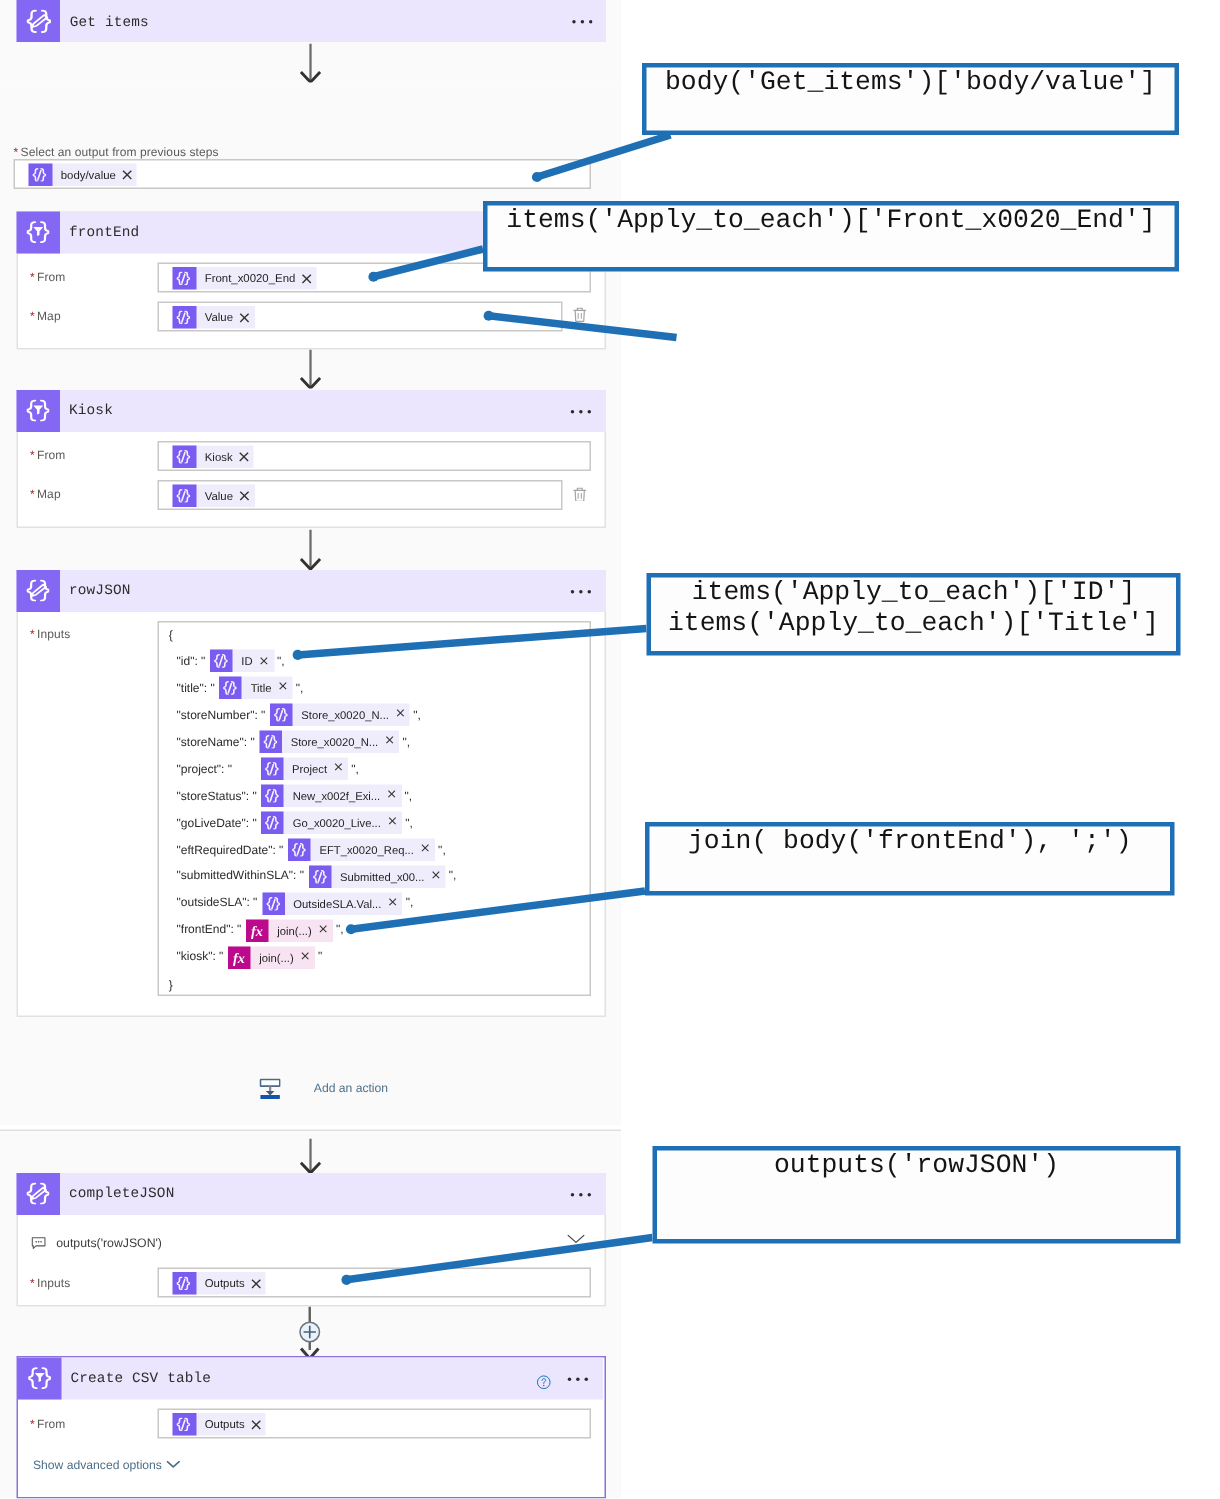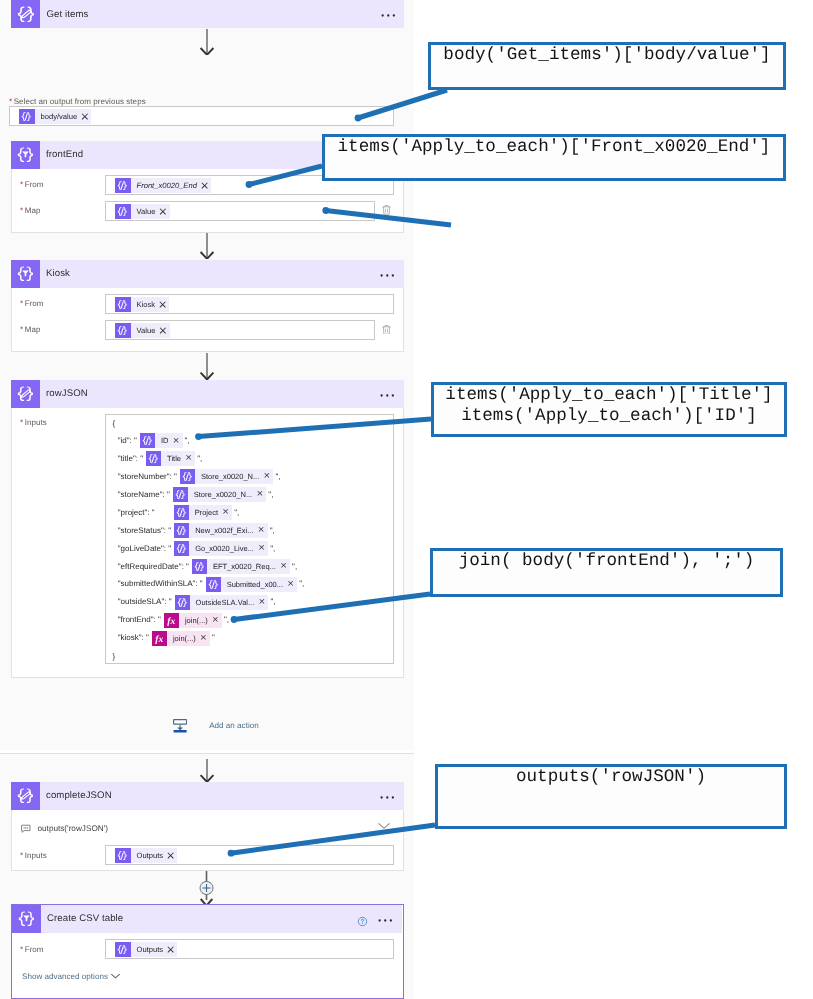--- a/index.html
+++ b/index.html
@@ -1,20 +1,20 @@
 <!DOCTYPE html>
 <html><head>
 <meta charset="utf-8">
 <style>
 html,body{margin:0;padding:0;background:#fff;}
 body{width:813px;height:999px;font-family:"Liberation Sans",sans-serif;position:relative;overflow:hidden;-webkit-font-smoothing:antialiased;text-rendering:geometricPrecision;}
 #stage{position:absolute;left:0;top:0;width:813px;height:999px;background:#ffffff;}
 .pnl{position:absolute;background:#fafafa;}
 .card{position:absolute;background:#ffffff;box-sizing:border-box;border:1px solid #e3e1df;}
-.hdr{position:absolute;box-sizing:border-box;display:flex;align-items:center;}
+.hdr{position:absolute;box-sizing:border-box;display:flex;align-items:center;font-family:Liberation Mono, monospace;}
 .ibox{width:29px;height:28px;display:flex;align-items:center;justify-content:center;flex:0 0 29px;}
 .htitle{font-size:9.6px;color:#2e2d2c;margin-left:6.5px;letter-spacing:0.1px;}
 .dots{position:absolute;top:50%;transform:translateY(-50%);color:#3b3a39;font-size:13px;line-height:1;letter-spacing:2.2px;}
 .flabel{position:absolute;font-size:8.0px;color:#5c5a58;white-space:nowrap;letter-spacing:0.06px;}
 .star{color:#a4262c;padding-right:1.5px;}
 .ibx{position:absolute;border:1px solid #cac8c6;background:#fff;box-sizing:border-box;}
 .tok{position:absolute;display:flex;align-items:center;height:15px;background:#efecfc;}
 .tki{width:16px;height:15px;flex:0 0 16px;display:flex;align-items:center;justify-content:center;background:#7a5cf1;}
 .tkt{font-size:7.6px;color:#201f1e;padding:0 2px 0 6px;white-space:nowrap;line-height:1;}
 .tkx{font-size:11px;color:#35332f;padding:0 2px 0 1px;line-height:1;font-family:"DejaVu Sans",sans-serif;}
@@ -83,21 +83,21 @@
 <path d="M10.3 5.0C8.6 5.0 8.1 5.9 8.1 7.2v1.9c0 1.4-.7 2.2-1.9 2.4v1.3c1.2.2 1.9 1.0 1.9 2.4v1.9c0 1.3.5 2.2 2.2 2.2" stroke="#fff" stroke-width="1.25" stroke-linecap="round" stroke-linejoin="round"></path>
 <path d="M13.7 5.0c1.7 0 2.2.9 2.2 2.2v1.9c0 1.4.7 2.2 1.9 2.4v1.3c-1.2.2-1.9 1.0-1.9 2.4v1.9c0 1.3-.5 2.2-2.2 2.2" stroke="#fff" stroke-width="1.25" stroke-linecap="round" stroke-linejoin="round"></path>
 <path d="M9.3 8.6h5.6l-2.1 2.9v2.7l-1.4.8v-3.5L9.3 8.6Z" fill="#fff"></path>
 </svg>
         </div>
   <span class="htitle">frontEnd</span>
  </div>
 </div>
 <span class="flabel" style="left:20px;top:180px;"><span class="star">*</span><span>From</span></span>
 <div class="ibx" style="left:105px;top:175px;width:289px;height:20px;">
-   <div class="tok" style="left:8.5px;top:2px;font-style:italic;">
+   <div class="tok" style="left:8.5px;top:2px;">
      <span class="tki">
           <svg width="10.50" height="9.50" viewBox="5.2 4.6 13.6 15.0" fill="none" preserveAspectRatio="none" style="display:block" opacity="0.93">
 <path d="M10.5 5.4C9.0 5.4 8.6 6.2 8.6 7.4v1.7c0 1.3-.6 2.0-1.7 2.2v1.2c1.1.2 1.7.9 1.7 2.2v1.7c0 1.2.4 2.0 1.9 2.0" stroke="#fff" stroke-width="1.35" stroke-linecap="round" stroke-linejoin="round"></path>
 <path d="M13.5 5.4c1.5 0 1.9.8 1.9 2.0v1.7c0 1.3.6 2.0 1.7 2.2v1.2c-1.1.2-1.7.9-1.7 2.2v1.7c0 1.2-.4 2.0-1.9 2.0" stroke="#fff" stroke-width="1.35" stroke-linecap="round" stroke-linejoin="round"></path>
 <path d="M13.3 7.3 10.7 16.9" stroke="#fff" stroke-width="1.45" stroke-linecap="round"></path>
 </svg>
         </span>
      <span class="tkt">Front_x0020_End</span>
      <span class="tkx">×</span>
    </div>
@@ -509,21 +509,21 @@
  <path d="M435 825 L231 853.2" stroke="#1f6fb5" stroke-width="5" fill="none"></path>
  <circle cx="231" cy="853.2" r="3.4" fill="#1f6fb5"></circle>
 </svg>
 <div class="co" style="left:428px;top:42px;width:358px;height:48px;">
       <div class="cot"><div>body('Get_items')['body/value']</div></div>
     </div>
 <div class="co" style="left:322px;top:134px;width:464px;height:47px;">
       <div class="cot"><div>items('Apply_to_each')['Front_x0020_End']</div></div>
     </div>
 <div class="co" style="left:431px;top:382px;width:356px;height:55px;">
-      <div class="cot"><div>items('Apply_to_each')['Title']</div><div>items('Apply_to_each')['ID']</div></div>
+      <div class="cot"><div>items('Apply_to_each')['ID']</div><div>items('Apply_to_each')['Title']</div></div>
     </div>
 <div class="co" style="left:430px;top:548px;width:353px;height:49px;">
       <div class="cot"><div>join( body('frontEnd'), ';')</div></div>
     </div>
 <div class="co" style="left:435px;top:764px;width:352px;height:65px;">
       <div class="cot"><div>outputs('rowJSON')</div></div>
     </div>
 </div>
 
 </body></html>

